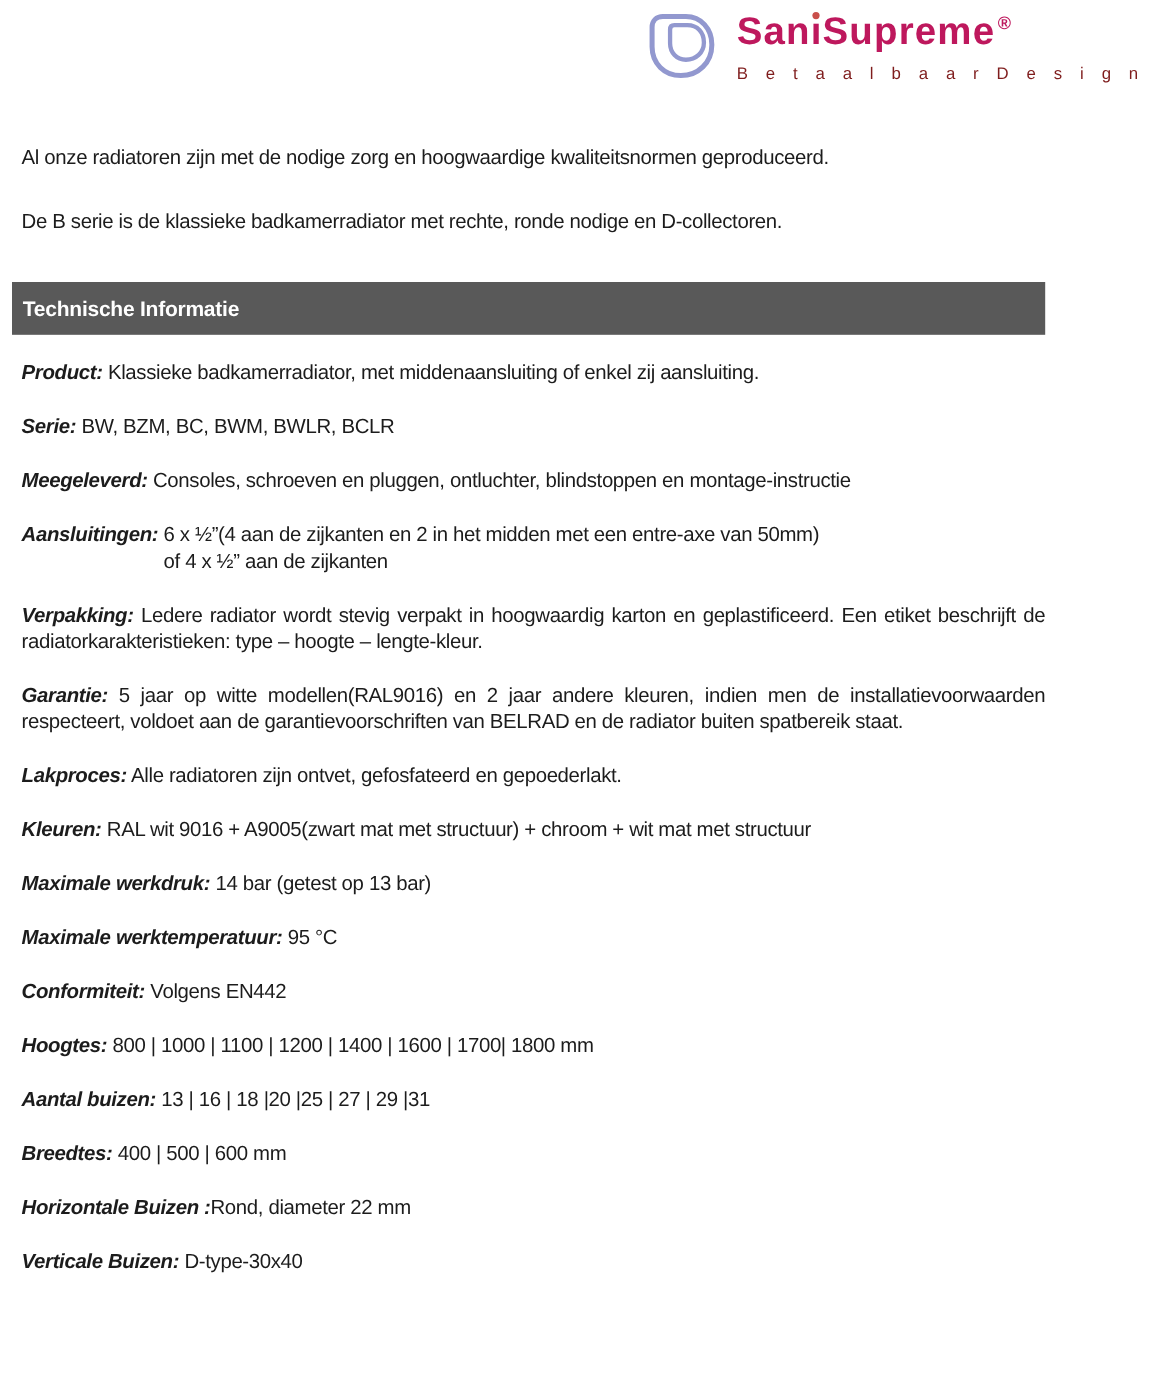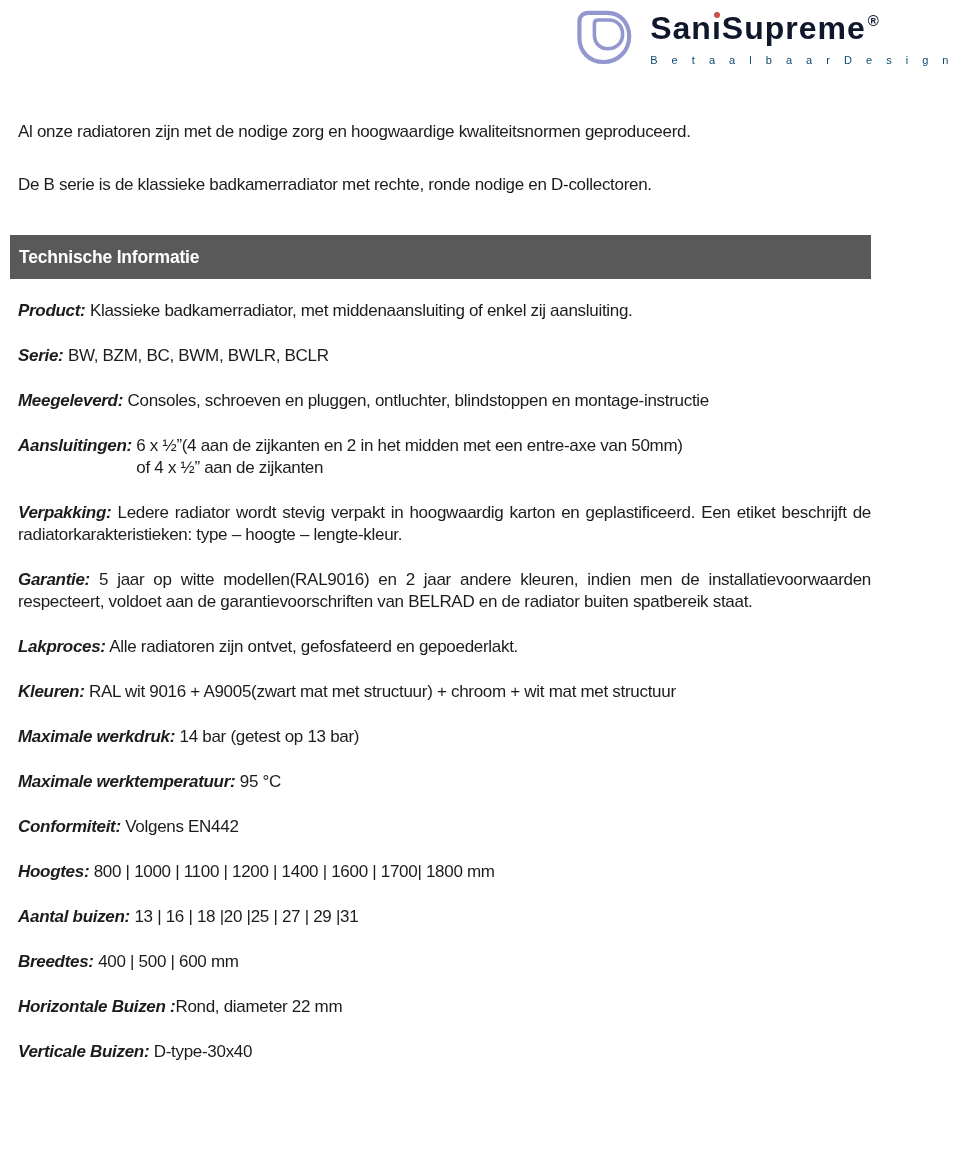--- a/index.html
+++ b/index.html
@@ -19,21 +19,21 @@
     right:12px;
     display:flex;
     align-items:center;
     gap:16px;
   }
   .logo-icon{display:block;}
   .logo-text{display:flex;flex-direction:column;}
   .brand{
     font-size:32px;
     font-weight:bold;
-    color:#0f172a;
+    color:#be185d;
     letter-spacing:1px;
     line-height:36px;
     white-space:nowrap;
   }
   .brand-i{position:relative;}
   .brand-i::after{
     content:"";
     position:absolute;
     top:2px;
     left:50%;
@@ -44,23 +44,23 @@
   }
   .registered{
     font-size:15px;
     position:relative;
     top:-13px;
     left:2px;
     font-weight:bold;
   }
   .tagline{
     margin-top:2px;
-    font-size:11px;
+    font-size:14px;
     letter-spacing:5.5px;
-    color:#0c4a6e;
+    color:#7f1d1d;
     white-space:nowrap;
   }
   
   .intro{margin:0 95px 0 18px;padding-top:121px;}
   .intro p{
     margin:0;
     font-size:17px;
     letter-spacing:-0.3px;
     line-height:22px;
   }

